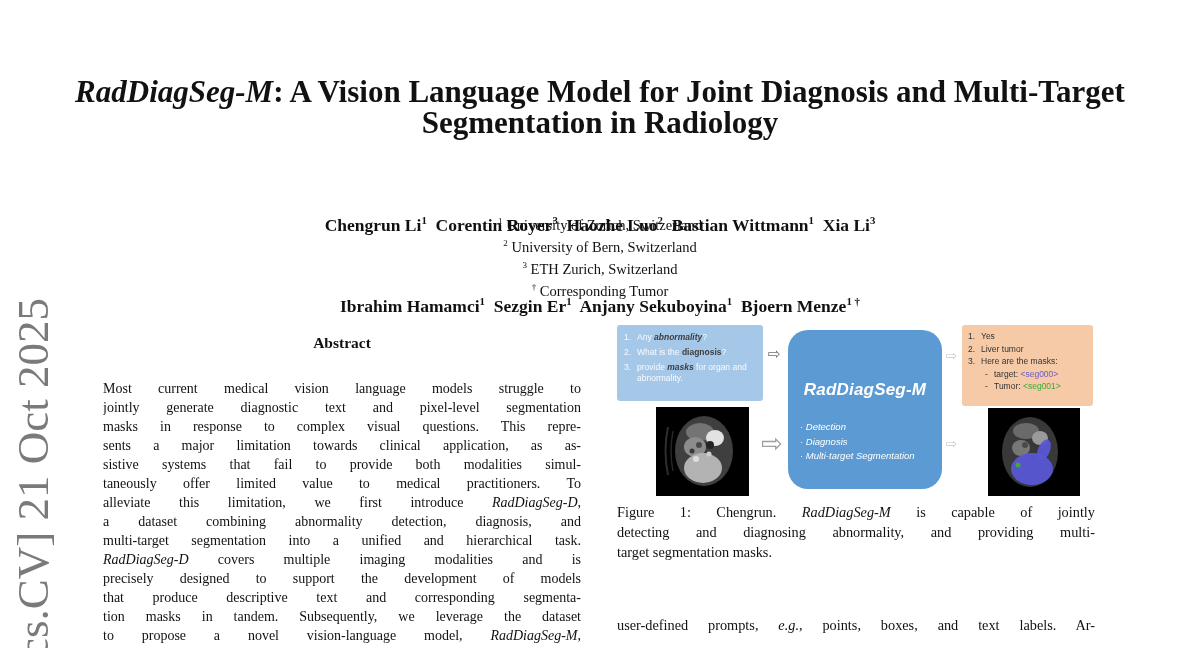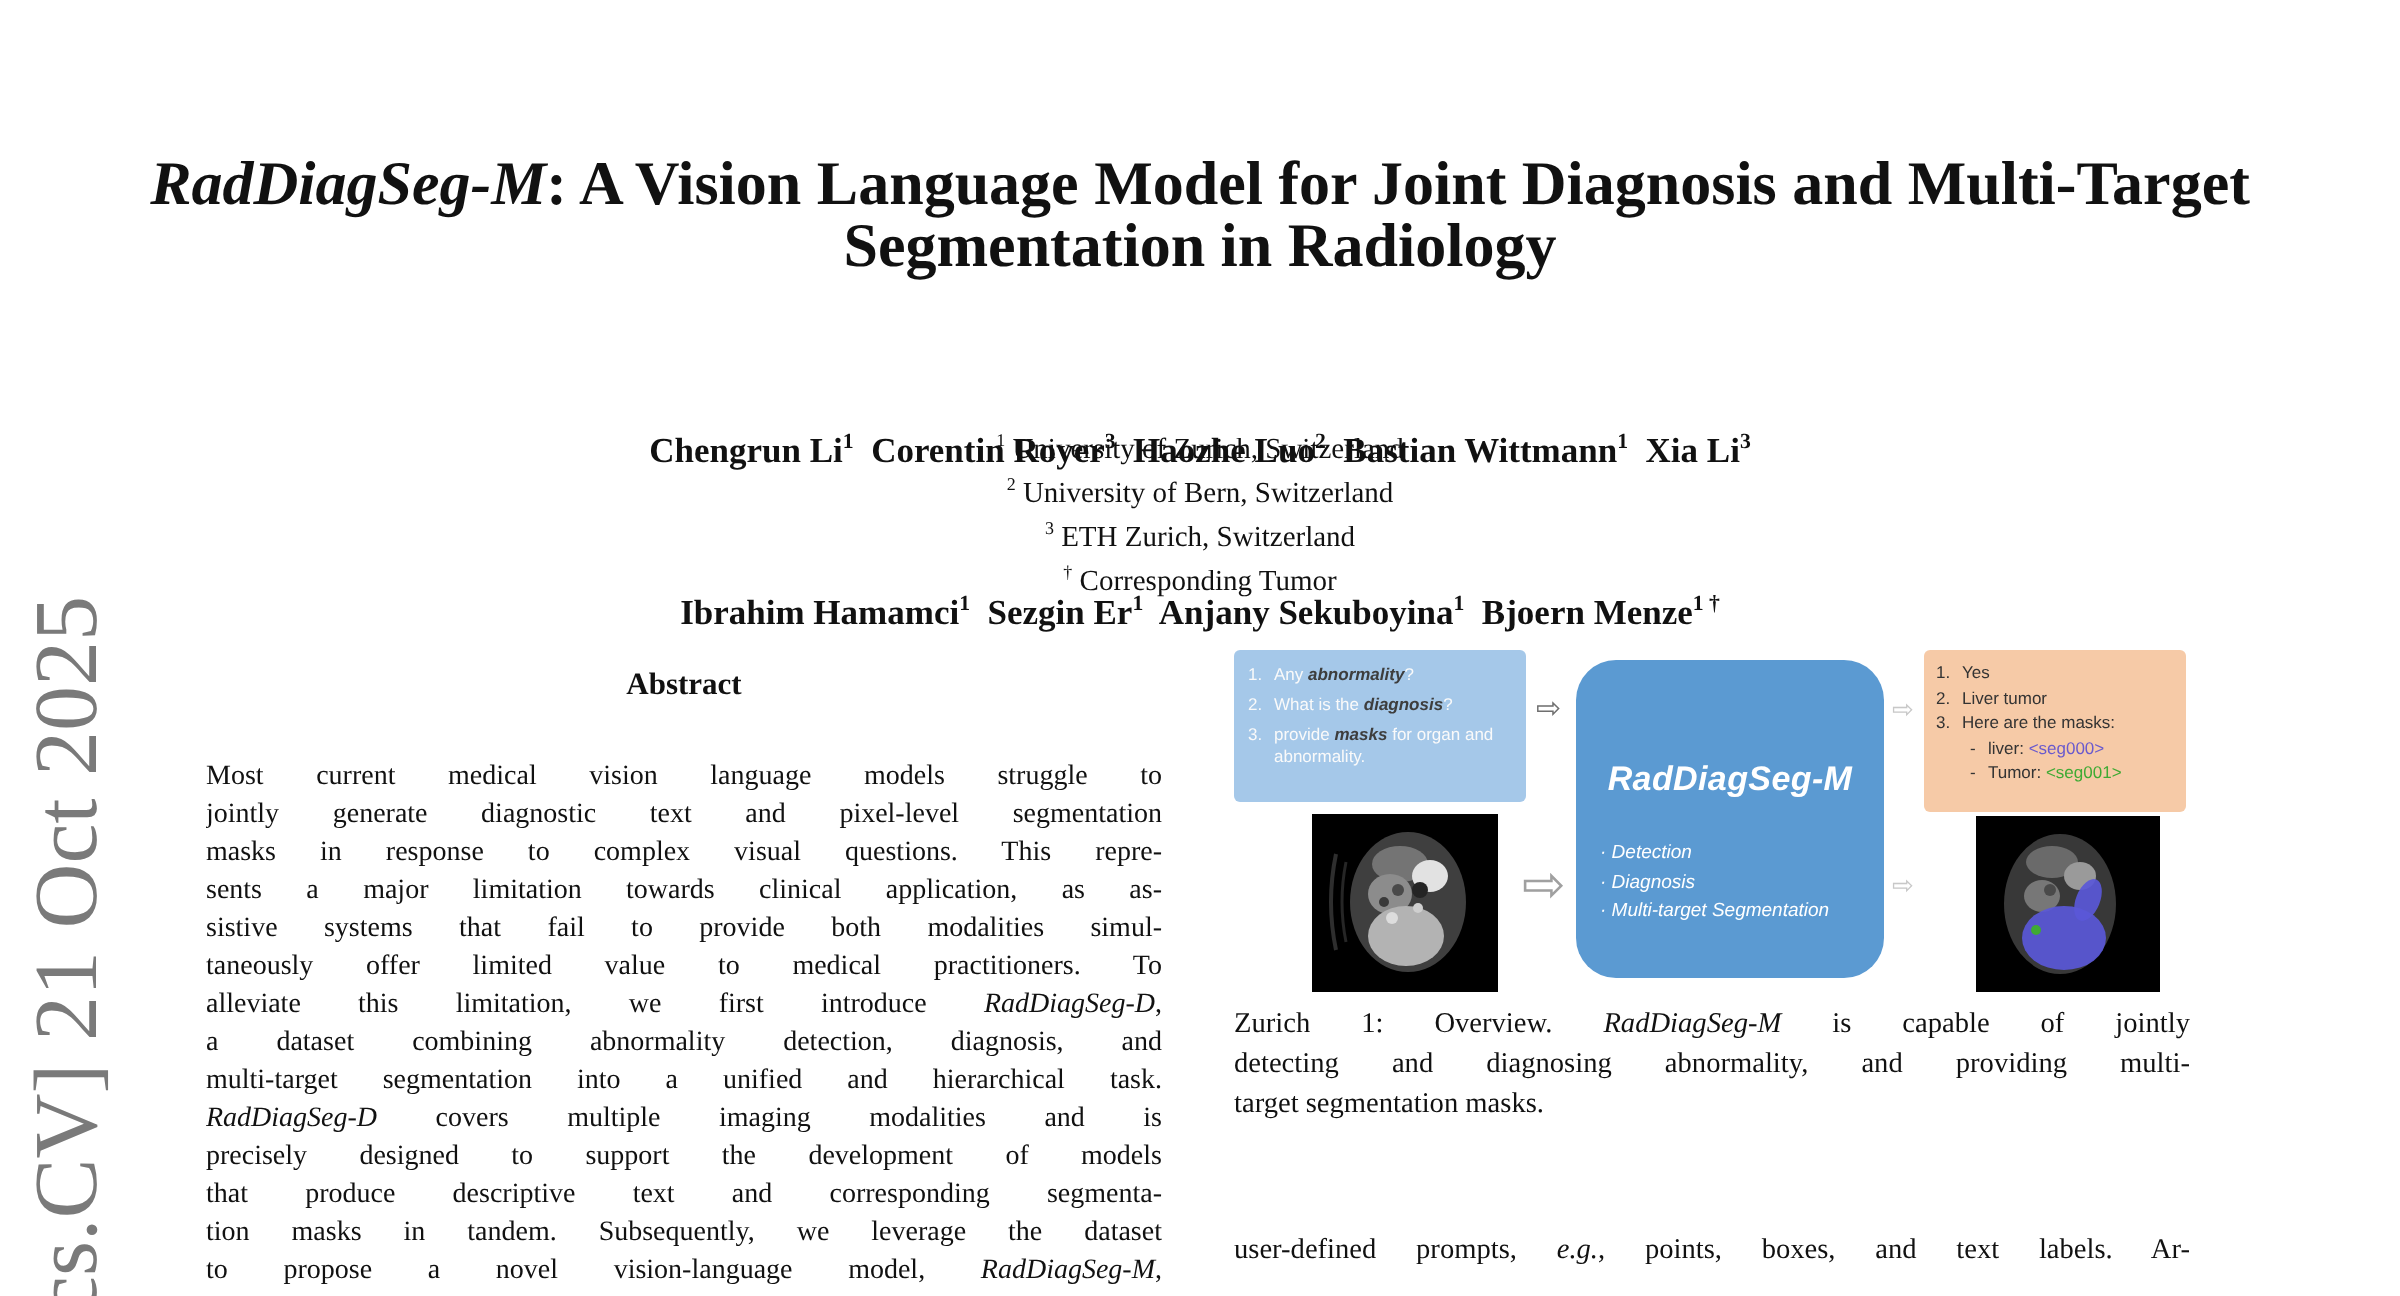--- a/index.html
+++ b/index.html
@@ -102,21 +102,21 @@
 
   <div class="figure">
 
     <div class="pbox" style="background-color: rgb(165, 200, 233);">
       <div class="pitem">
         <span class="pnum">1.</span>
         <span class="ptxt"><span>Any </span><span style="font-style: italic; font-weight: bold; color: rgb(61, 61, 61);">abnormality</span><span>?</span></span>
       </div>
       <div class="pitem">
         <span class="pnum">2.</span>
-        <span class="ptxt"><span>What is the </span><span style="font-style: italic; font-weight: bold; color: rgb(61, 61, 61); text-align: right;">diagnosis</span><span>?</span></span>
+        <span class="ptxt"><span>What is the </span><span style="font-weight: bold; color: rgb(61, 61, 61); text-align: right;">diagnosis</span><span>?</span></span>
       </div>
       <div class="pitem">
         <span class="pnum">3.</span>
         <span class="ptxt"><span>provide </span><span style="font-style: italic; font-weight: bold; color: rgb(61, 61, 61);">masks</span><span> for organ and abnormality.</span></span>
       </div>
     </div>
 
     <div class="arrow a1">⇨</div>
     <div class="arrow a2">⇨</div>
     <div class="arrow a3">⇨</div>
@@ -155,21 +155,21 @@
       <div class="aitem">
         <span class="anum">2.</span>
         <span><span>Liver tumor</span></span>
       </div>
       <div class="aitem">
         <span class="anum">3.</span>
         <span><span>Here are the masks:</span></span>
       </div>
       <div class="asub">
         <span class="adash">-</span>
-        <span><span>liver: </span><span style="color: rgb(106, 90, 205);">&lt;seg000&gt;</span></span>
+        <span><span>target: </span><span style="color: rgb(106, 90, 205);">&lt;seg000&gt;</span></span>
       </div>
       <div class="asub">
         <span class="adash">-</span>
         <span><span>Tumor: </span><span style="color: rgb(63, 170, 52);">&lt;seg001&gt;</span></span>
       </div>
     </div>
 
     <svg class="ct ct-right" width="92" height="88" viewBox="0 0 92 88">
       <rect width="92" height="88" fill="#000"></rect>
       <ellipse cx="42" cy="44" rx="28" ry="35" fill="#383838"></ellipse>
@@ -180,21 +180,21 @@
       <g>
         <ellipse cx="44" cy="61" rx="21" ry="16" fill="#5a58d8" opacity="0.92"></ellipse>
         <ellipse cx="56" cy="42" rx="6" ry="11" fill="#5a58d8" opacity="0.92" transform="rotate(22 56 42)"></ellipse>
         <circle cx="30" cy="57" r="2.5" fill="#3faa34"></circle>
       </g>
     </svg>
 
   </div>
 
   <div class="caption">
-      <div class="tline jline"><span>Zurich 1: Overview. </span><span style="font-style: italic;">RadDiagSeg-M</span><span> is capable of jointly</span></div>
+      <div class="tline jline"><span>Figure 1: Chengrun. </span><span style="font-style: italic;">RadDiagSeg-M</span><span> is capable of jointly</span></div>
       <div class="tline jline"><span>detecting and diagnosing abnormality, and providing multi-</span></div>
       <div class="tline"><span>target segmentation masks.</span></div>
     </div>
 
   <div class="bodytext">
       <div class="tline jline"><span>user-defined prompts, </span><span style="font-style: italic;">e.g.</span><span>, points, boxes, and text labels. Ar-</span></div>
     </div>
 
 </div>
 

